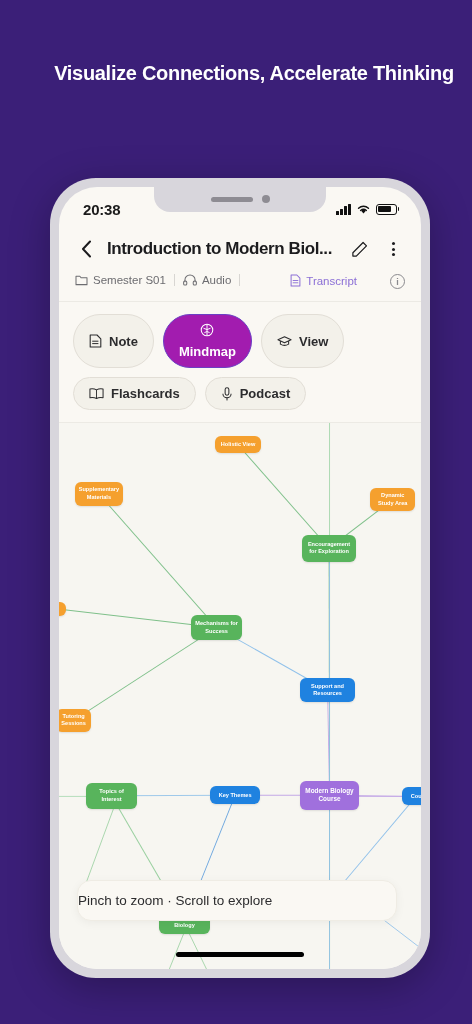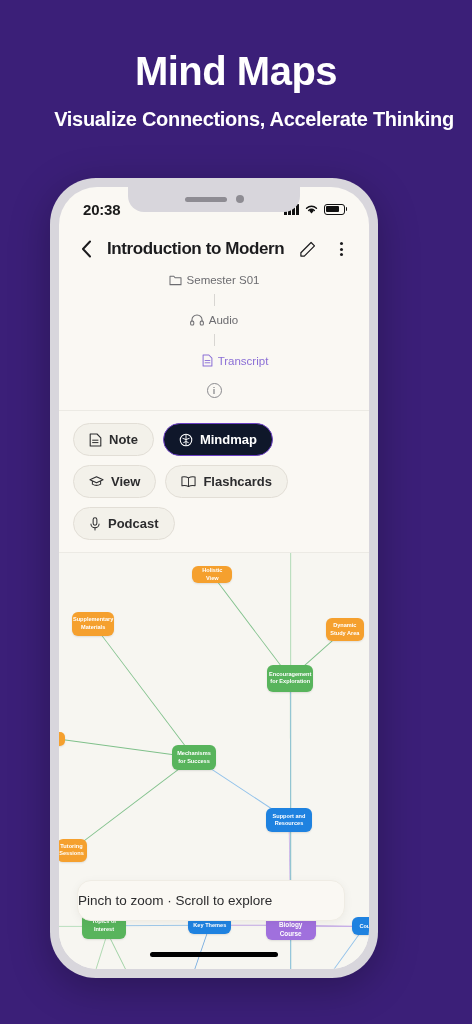--- a/index.html
+++ b/index.html
@@ -25,21 +25,21 @@
     font-weight: 600;
     letter-spacing: -0.3px;
     margin-top: 14px;
     margin-left: 36px;
   }
 
   
   .phone {
     position: absolute;
     left: 50px; top: 178px;
-    width: 328px; height: 800px;
+    width: 380px; height: 800px;
     background: #d8d6dc;
     border-radius: 46px;
     padding: 9px;
     box-shadow: 0 10px 40px rgba(0,0,0,0.28);
   }
   .screen {
     position: relative;
     width: 100%; height: 100%;
     background: #faf8f3;
     border-radius: 38px;
@@ -87,22 +87,22 @@
     flex: 1;
     font-size: 17px; font-weight: 700; color: #1c1c1e;
     letter-spacing: -0.4px;
     white-space: nowrap; overflow: hidden;
   }
   .icon-btn { width: 24px; height: 24px; display:flex; align-items:center; justify-content:center; cursor:pointer; }
   .dots { display:flex; flex-direction:column; gap:2.5px; align-items:center; }
   .dots i { width:3px; height:3px; border-radius:50%; background:#1c1c1e; display:block; }
 
   .meta-row {
-    display:flex; align-items:center; gap:8px;
-    margin-top: 13px; padding-bottom: 12px; flex-direction: column;
+    display:flex; align-items:flex-start; gap:8px;
+    margin-top: 13px; padding-bottom: 12px;
   }
   .meta-item { display:flex; align-items:center; gap:5px; font-size:11.5px; color:#6c6c70; }
   .meta-item.link { color:#8b6fd6;margin-left:42px; }
   .meta-sep { width:1px; height:12px; background:#d8d6d2; }
   .meta-spacer { flex:1; }
   .info-circle {
     width:15px;height:15px;border:1.2px solid #8a8a8e;border-radius:50%;
     display:flex;align-items:center;justify-content:center;
     font-size:9px;color:#8a8a8e;font-weight:700;cursor:pointer;
   }
@@ -116,23 +116,24 @@
   .tab {
     display:flex; align-items:center; gap:7px;
     padding: 8px 15px;
     border-radius: 999px;
     border: 1px solid #e2ded6;
     background: #f3f1ea;
     font-size: 13px; font-weight: 600; color:#2c2c2e;
     cursor: pointer;
   }
   .tab.active {
-    background: #0f172a;
+    background: #a21caf;
     border-color: #6b3fc4;
     color: #fff;
+    flex-direction: column;
   }
 
   
   .canvas {
     position: relative;
     flex: 1;
     background: #f7f6f1;
     border-top: 1px solid #eceae4;
     height: 560px;
     overflow: hidden;
@@ -170,21 +171,20 @@
   }
   .home-ind {
     position:absolute; bottom: 12px; left:50%; transform:translateX(-50%);
     width: 128px; height: 5px; background:#000; border-radius:3px; z-index:7;
   }
 </style>
 </head>
 <body>
 
 <div class="promo">
-  <div class="promo-title">Mind Maps</div>
   <div class="promo-sub">Visualize Connections, Accelerate Thinking</div>
 </div>
 
 <div class="phone">
   <div class="screen">
 
     <div class="notch">
       <div class="notch-bar"></div>
       <div class="notch-dot"></div>
     </div>

